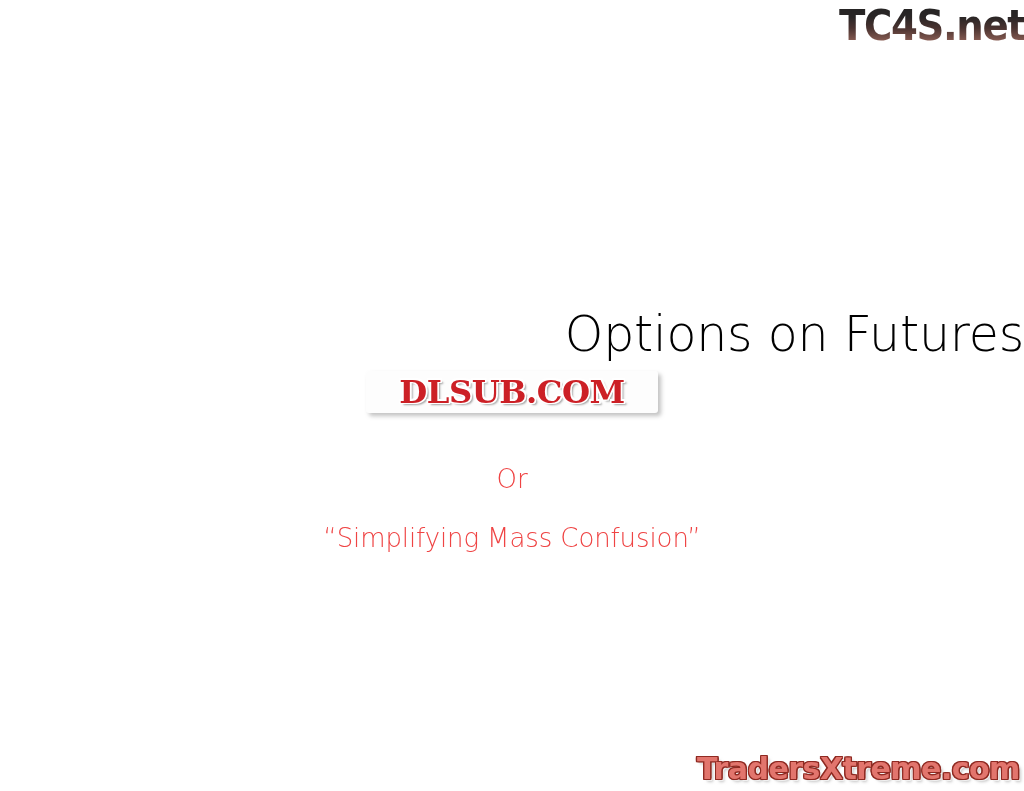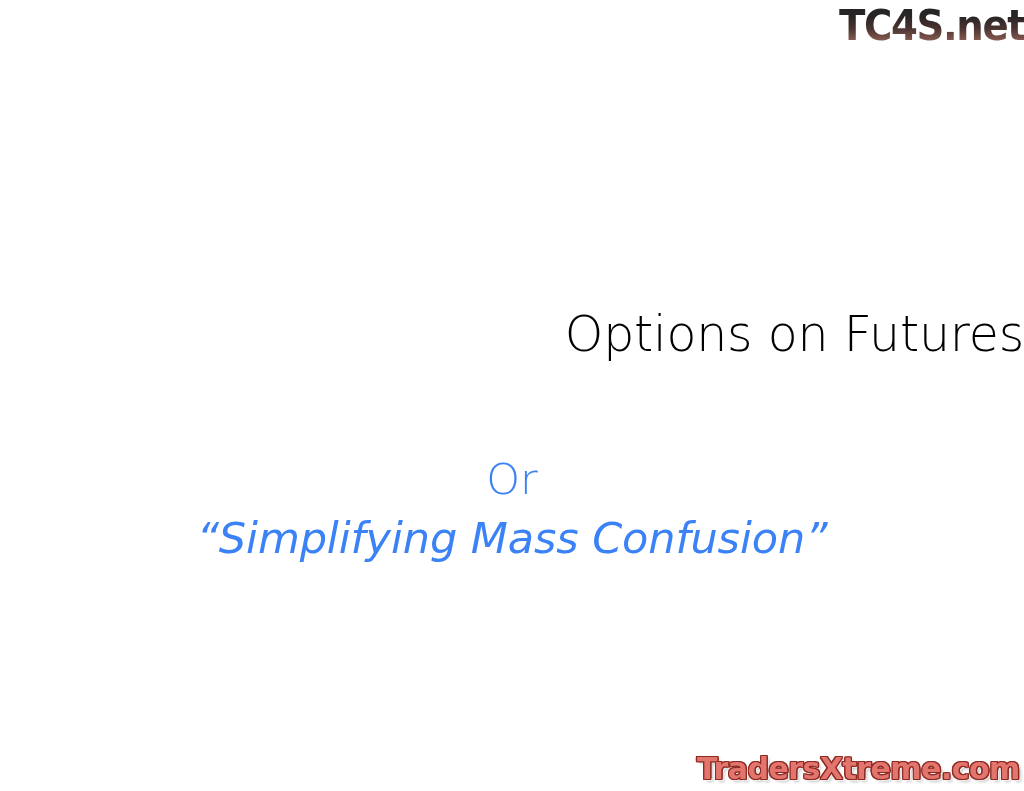--- a/index.html
+++ b/index.html
@@ -101,29 +101,28 @@
   #subtitle-block {
     position: absolute;
     left: 0;
     top: 455px;
     width: 1024px;
     text-align: center;
   }
   .subtitle-line {
     font-family: "DejaVu Sans", sans-serif;
     font-weight: 300;
-    font-size: 43px;
+    font-size: 26px;
     line-height: 49px;
-    color: #3b82f6;
+    color: #ef4444;
     letter-spacing: -0.1px;
     white-space: nowrap;
   }
   #subtitle-line-2 {
     margin-top: 10px;
-    font-style: italic;
   }
 
   
   #tx-watermark {
     position: absolute;
     right: 4px;
     bottom: 6px;
     font-family: "DejaVu Sans", sans-serif;
     font-weight: bold;
     font-size: 31px;
@@ -150,20 +149,23 @@
 <body>
 
 <div id="slide">
 
   <div id="tc4s-watermark">TC4S.net</div>
 
   <div id="title-block">
     <div id="slide-title">Options on Futures</div>
   </div>
 
+  <div id="dlsub-watermark">
+    <div id="dlsub-text">DLSUB.COM</div>
+  </div>
 
   <div id="subtitle-block">
     <div class="subtitle-line" id="subtitle-line-1">Or</div>
     <div class="subtitle-line" id="subtitle-line-2">“Simplifying Mass Confusion”</div>
   </div>
 
   <div id="tx-watermark">TradersXtreme.com</div>
 
 </div>
 

